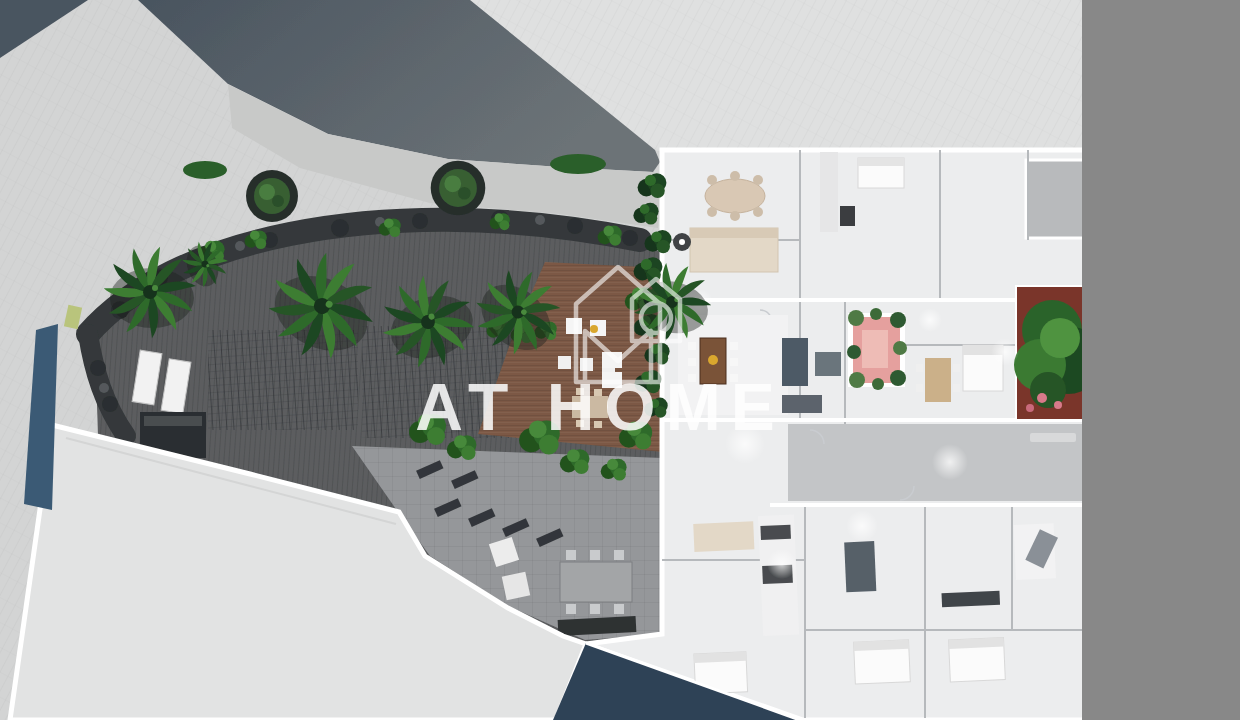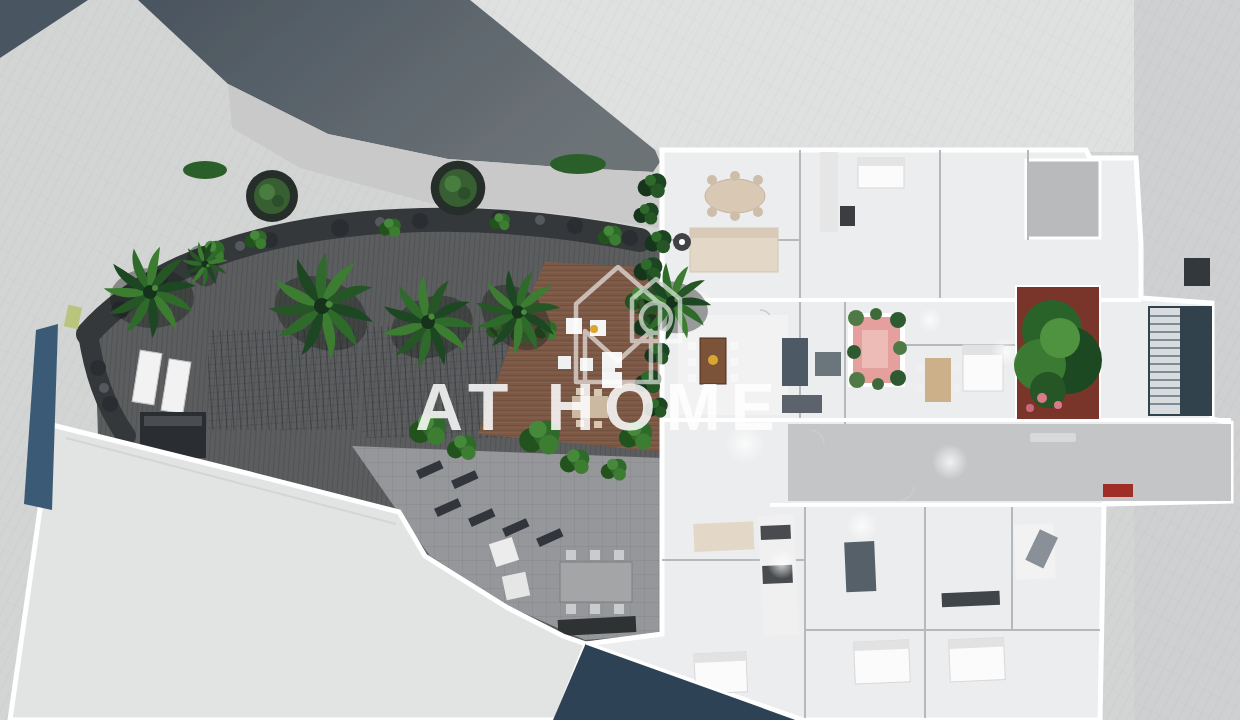--- a/index.html
+++ b/index.html
@@ -1,16 +1,16 @@
 <!DOCTYPE html>
 <html><head>
 <meta charset="utf-8">
 <style>
   html,body{margin:0;padding:0;background:#888;}
-  .stage{position:relative;width:1240px;height:720px;overflow:hidden;background:#d3d4d4;
+  .stage{position:relative;width:1082px;height:720px;overflow:hidden;background:#d3d4d4;
          font-family:"Liberation Sans",sans-serif;}
   .stage svg{display:block;width:1240px;height:720px;}
   .wm-text{font-family:"Liberation Sans",sans-serif;font-weight:bold;}
 </style>
 </head>
 <body>
 
 <div class="stage">
 <svg viewBox="0 0 1240 720" xmlns="http://www.w3.org/2000/svg">
   <defs>

